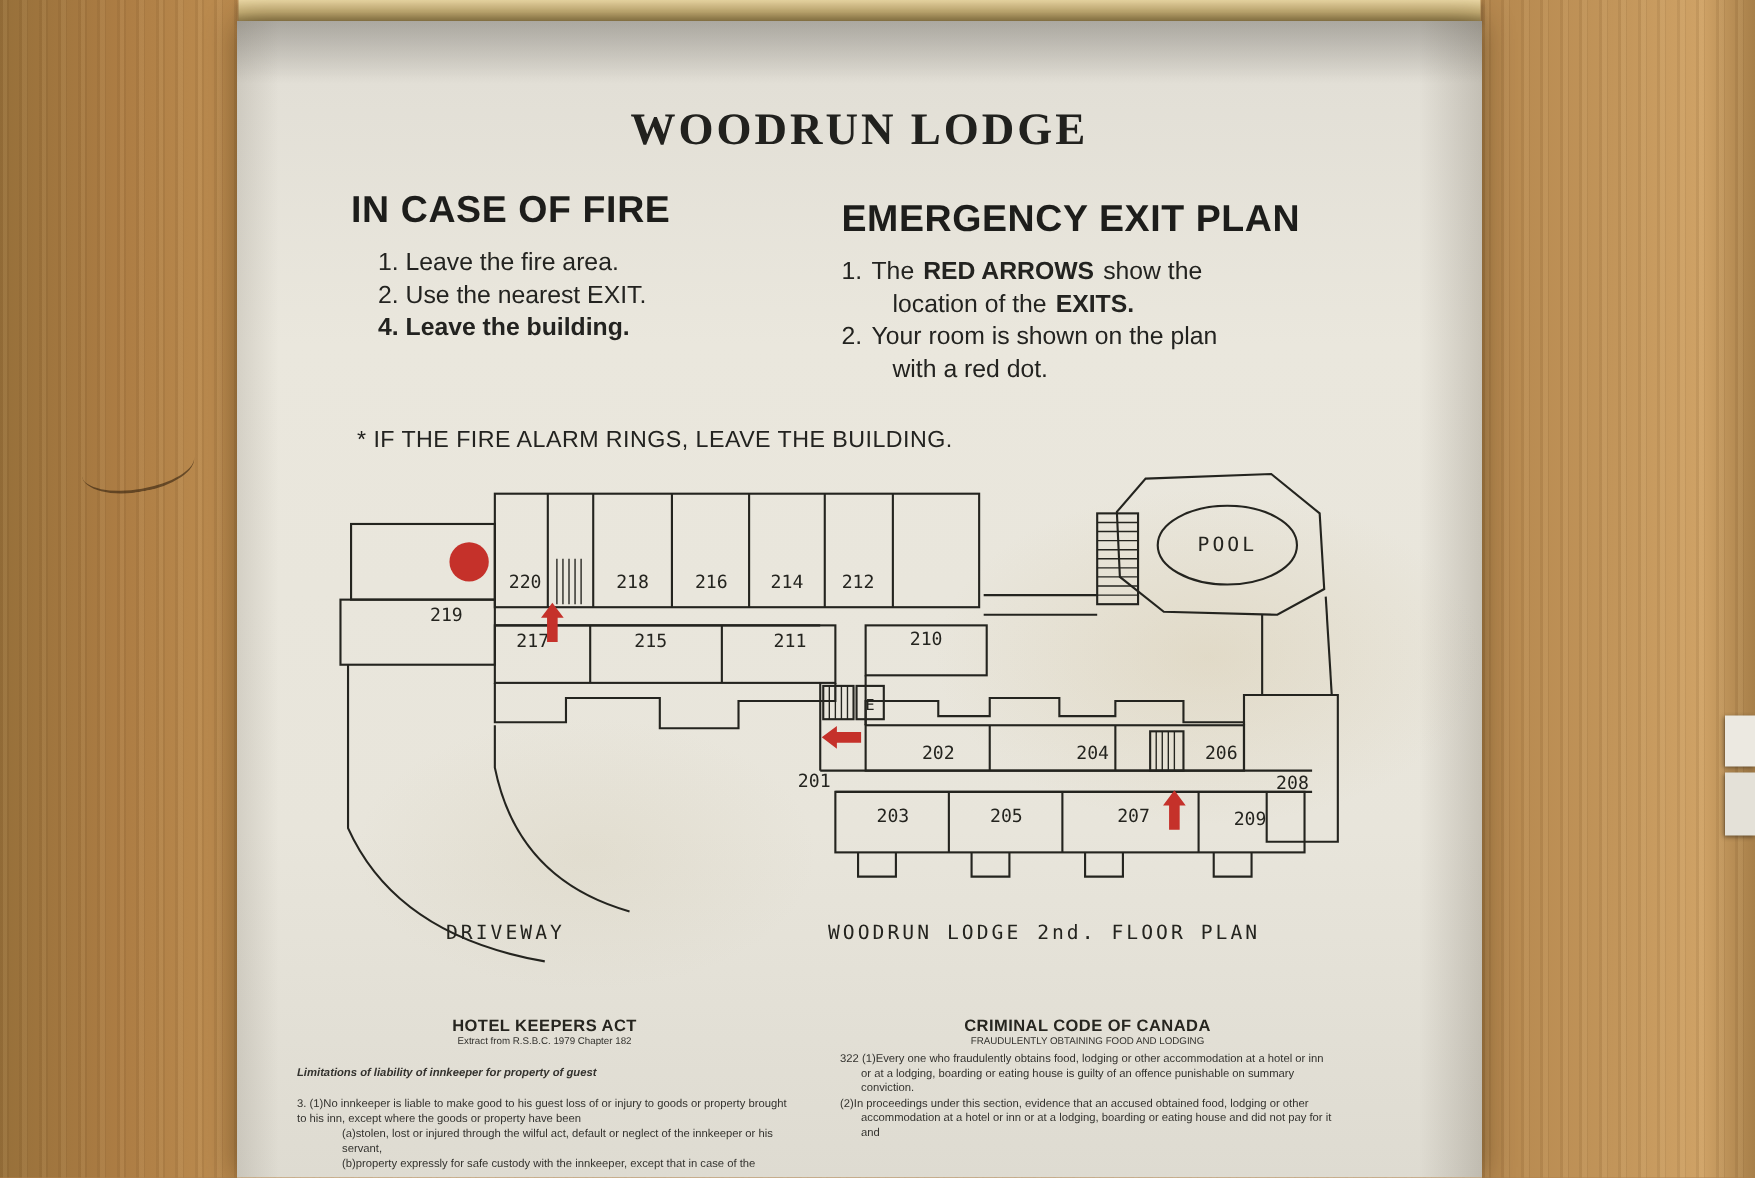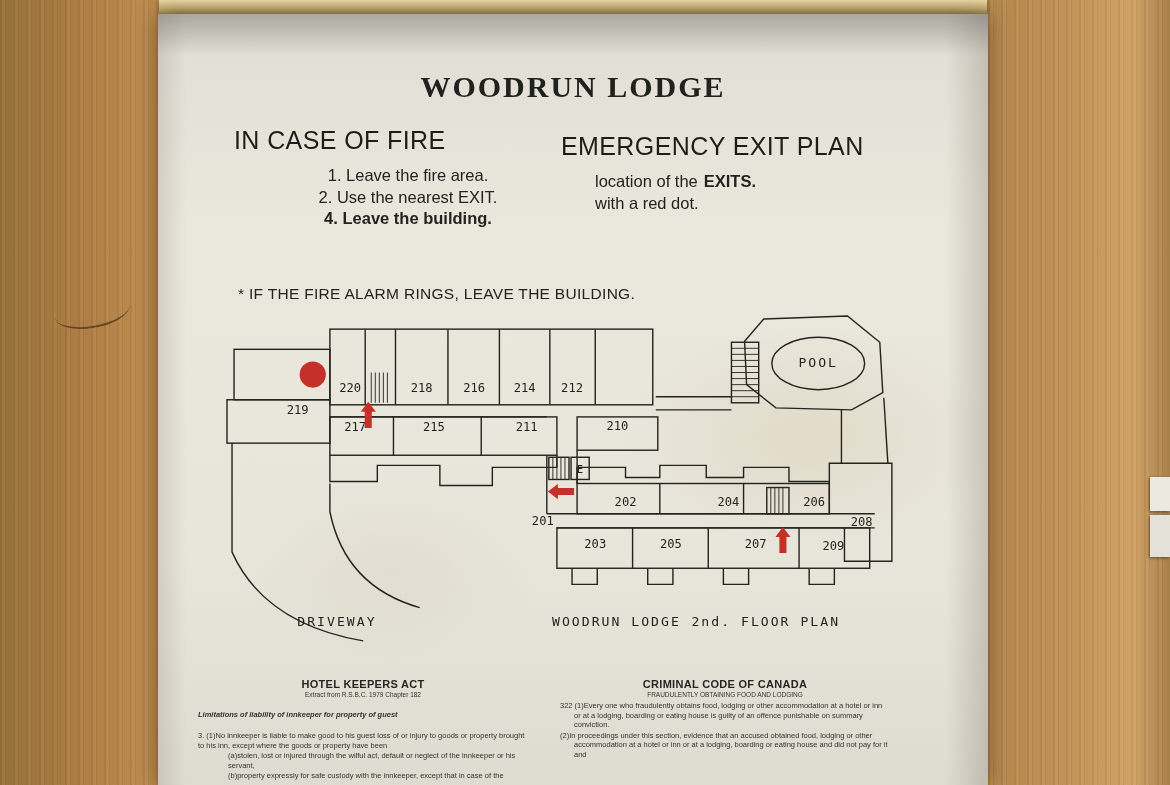--- a/index.html
+++ b/index.html
@@ -42,23 +42,23 @@
     content:"";position:absolute;inset:0;pointer-events:none;
     background:
       linear-gradient(180deg,rgba(88,84,74,0.30),rgba(88,84,74,0) 42px),
       linear-gradient(90deg,rgba(80,70,55,0.14),rgba(0,0,0,0) 28px,rgba(0,0,0,0) 788px,rgba(70,60,45,0.20));
   }
   .title{
     position:absolute;left:0;top:56px;width:100%;margin:0;text-align:center;
     font-family:"Liberation Serif",serif;font-weight:bold;font-size:30px;
     letter-spacing:2px;color:#21211e;
   }
-  .colhead{margin:0 0 10px 0;font-size:25px;font-weight:normal;letter-spacing:0.4px;color:#1d1d1b;}
+  .colhead{margin:0 0 10px 0;font-size:25px;font-weight:bold;letter-spacing:0.4px;color:#1d1d1b;}
   .fire{position:absolute;left:76px;top:112px;width:330px;}
-  .fire .steps{margin-left:18px;font-size:16.5px;line-height:21.5px;text-align:center;}
+  .fire .steps{margin-left:18px;font-size:16.5px;line-height:21.5px;}
   .fire .steps .step:last-child{font-weight:bold;}
   .eplan{position:absolute;left:403px;top:118px;width:340px;}
   .eplan .ep-body{margin-left:20px;font-size:16.5px;line-height:21.5px;}
   .eplan .num{display:inline-block;width:20px;margin-left:-20px;}
   .eplan .cont{padding-left:14px;}
   .eplan b{margin:0 6px;}
   .alarm{position:absolute;left:80px;top:271px;font-size:15.5px;letter-spacing:0.3px;color:#232320;}
   .plan{position:absolute;left:64px;top:300px;width:690px;height:338px;}
   .plan svg{width:100%;height:100%;display:block;}
   .plan text{fill:#24241f;}
@@ -95,22 +95,28 @@
       <div class="steps">
         <div class="step">1. Leave the fire area.</div>
         <div class="step">2. Use the nearest EXIT.</div>
         <div class="step">4. Leave the building.</div>
       </div>
     </section>
 
     <section class="eplan">
       <h2 class="colhead">EMERGENCY EXIT PLAN</h2>
       <div class="ep-body">
+        <div>
+          <span class="num">1.</span><span>The</span><b>RED ARROWS</b><span>show the</span>
+        </div>
         <div class="cont">
           <span>location of the</span><b>EXITS.</b>
+        </div>
+        <div>
+          <span class="num">2.</span><span>Your room is shown on the plan</span>
         </div>
         <div class="cont">
           <span>with a red dot.</span>
         </div>
       </div>
     </section>
 
     <div class="alarm">* IF THE FIRE ALARM RINGS, LEAVE THE BUILDING.</div>
 
     <div class="plan">

